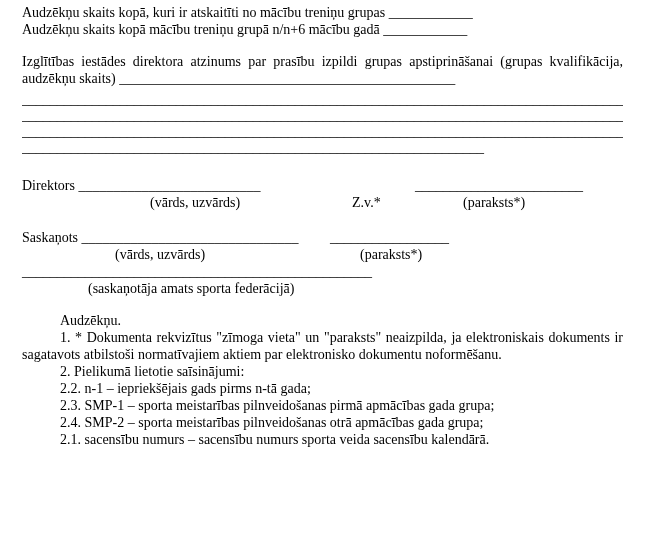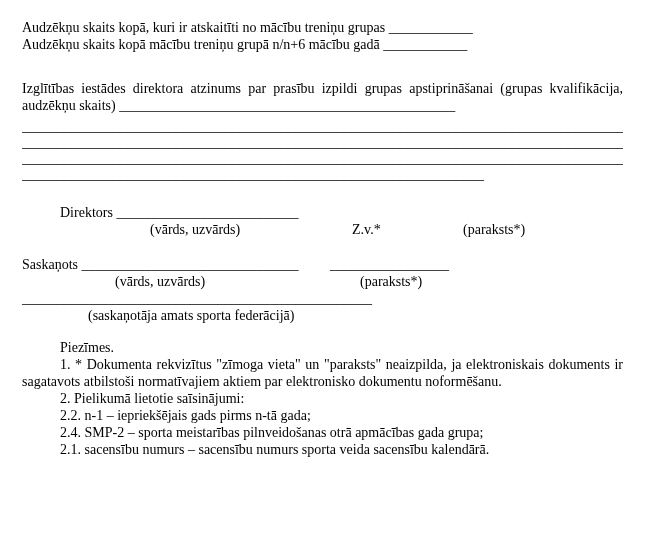--- a/index.html
+++ b/index.html
@@ -5,38 +5,38 @@
   * { margin: 0; padding: 0; box-sizing: border-box; }
   html, body { background: #ffffff; }
   body {
     width: 645px;
     height: 555px;
     font-family: "Liberation Serif", "DejaVu Serif", serif;
     font-size: 14px;
     color: #000000;
     overflow: hidden;
   }
-  .page { padding: 19px 22px 0 22px; }
+  .page { padding: 4px 22px 0 22px; }
   .row { line-height: 17px; }
   .justify { text-align: justify; }
   .blank { white-space: nowrap; }
   .rule {
     display: block;
     overflow: hidden;
     white-space: nowrap;
     height: 16px;
     line-height: 16px;
   }
-  .opinion { margin-top: 27px; line-height: 17px; }
+  .opinion { margin-top: 15px; line-height: 17px; }
   .rules { margin-top: 5px; }
   .sig-block { margin-top: 21px; }
   .agree-block { margin-top: 18px; }
   .rel { position: relative; height: 17px; line-height: 17px; }
   .abs { position: absolute; top: 0; white-space: nowrap; }
-  .indent { margin-left: 38px; }
+  .indent { }
   .notes { margin-top: 15px; }
   .note {
     text-indent: 38px;
     text-align: justify;
     line-height: 17px;
   }
   .notes-heading { text-indent: 38px; line-height: 17px; }
 </style>
 </head>
 <body>
@@ -61,20 +61,21 @@
     <span class="rule">__________________________________________________________________________________________</span>
     <span class="rule">__________________________________________________________________________________________</span>
     <span class="rule">__________________________________________________________________________________________</span>
     <span class="rule">__________________________________________________________________</span>
   </div>
 
   <div class="sig-block">
     <div class="rel">
       <span class="indent">Direktors</span>
       <span class="blank">__________________________</span>
+      <span class="abs blank" style="left:393px">________________________</span>
     </div>
     <div class="rel">
       <span class="abs" style="left:128px">(vārds, uzvārds)</span>
       <span class="abs" style="left:330px">Z.v.*</span>
       <span class="abs" style="left:441px">(paraksts*)</span>
     </div>
   </div>
 
   <div class="agree-block">
     <div class="rel">
@@ -88,21 +89,22 @@
     </div>
     <div class="rel">
       <span class="blank">__________________________________________________</span>
     </div>
     <div class="rel">
       <span class="abs" style="left:66px">(saskaņotāja amats sporta federācijā)</span>
     </div>
   </div>
 
   <div class="notes">
-    <p class="notes-heading">Piezīmes.</p>
+    <p class="notes-heading">Audzēkņu.</p>
     <p class="note">1. * Dokumenta rekvizītus "zīmoga vieta" un "paraksts" neaizpilda, ja elektroniskais dokuments ir sagatavots atbilstoši normatīvajiem aktiem par elektronisko dokumentu noformēšanu.</p>
     <p class="note">2. Pielikumā lietotie saīsinājumi:</p>
     <p class="note">2.2. n-1 – iepriekšējais gads pirms n-tā gada;</p>
+    <p class="note">2.3. SMP-1 – sporta meistarības pilnveidošanas pirmā apmācības gada grupa;</p>
     <p class="note">2.4. SMP-2 – sporta meistarības pilnveidošanas otrā apmācības gada grupa;</p>
     <p class="note">2.1. sacensību numurs – sacensību numurs sporta veida sacensību kalendārā.</p>
   </div>
 
 </div>
 
 </body></html>

